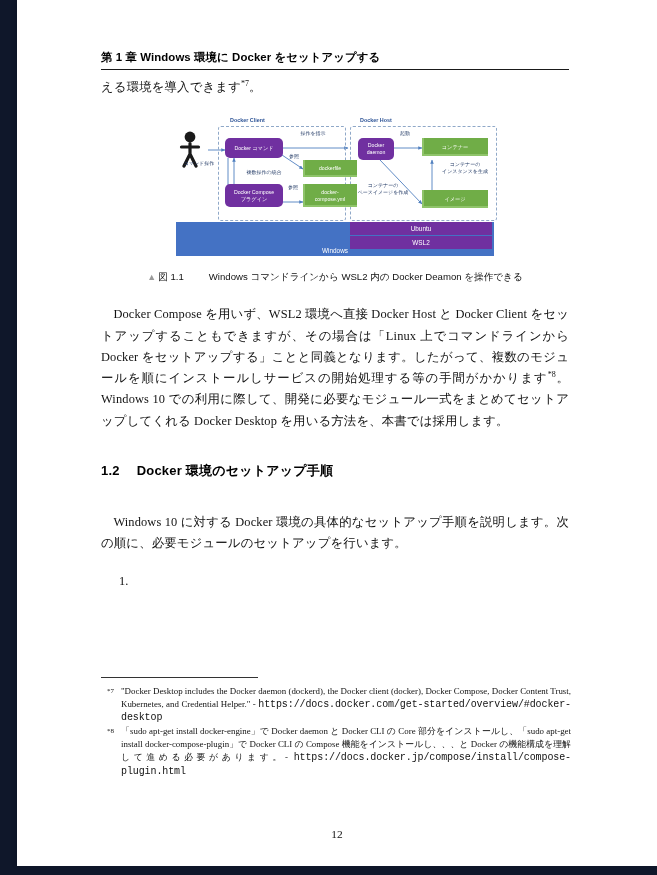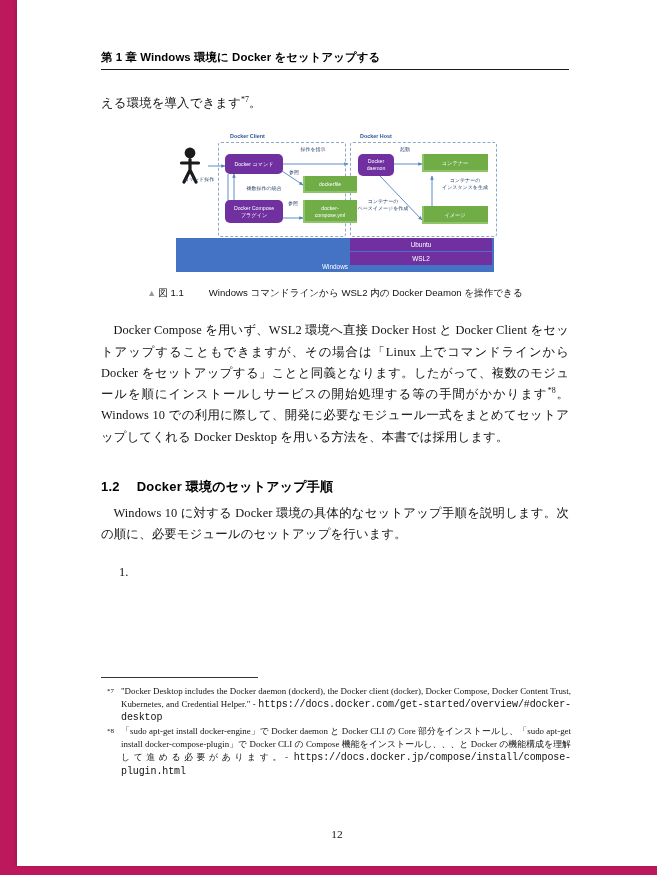--- a/index.html
+++ b/index.html
@@ -7,21 +7,21 @@
     background: #263238;
   }
   body {
     width: 657px; height: 875px;
     overflow: hidden;
     font-family: "Liberation Serif", serif;
   }
   #viewer {
     position: relative;
     width: 657px; height: 875px;
-    background: #be185d;
+    background: #0f172a;
     box-sizing: border-box;
   }
   #page {
     position: absolute;
     left: 17px; top: 0;
     width: 640px; height: 866px;
     background: #ffffff;
     box-shadow: -2px 0 4px rgba(0,0,0,0.12);
     box-sizing: border-box;
     overflow: hidden;
@@ -49,21 +49,21 @@
     font-family: "Liberation Serif", serif;
     font-size: 12.4px;
     line-height: 21.3px;
     color: #111;
     text-align: justify;
     text-justify: inter-character;
     margin: 0;
     letter-spacing: 0.15px;
   }
   .para.indent { text-indent: 1em; }
-  .gap-top-1 { margin-top: 23px; }
+  .gap-top-1 { margin-top: 7px; }
   .gap-top-2 { margin-top: 20px; }
 
   sup.fn {
     font-size: 8px;
     vertical-align: super;
     line-height: 0;
     letter-spacing: 0;
   }
 
   
@@ -318,21 +318,21 @@
           <span class="tri">▲</span><span class="figno">図 1.1</span><span>Windows コマンドラインから WSL2 内の Docker Deamon を操作できる</span>
         </div>
       </div>
 
       <p class="para indent gap-top-2" style="margin-bottom:0;"><span>Docker Compose を用いず、WSL2 環境へ直接 Docker Host と Docker Client をセットアップすることもできますが、その場合は「Linux 上でコマンドラインから Docker をセットアップする」ことと同義となります。したがって、複数のモジュールを順にインストールしサービスの開始処理する等の手間がかかります</span><sup class="fn">*8</sup><span>。Windows 10 での利用に際して、開発に必要なモジュール一式をまとめてセットアップしてくれる Docker Desktop を用いる方法を、本書では採用します。</span></p>
 
       <h2 class="sec-head" style="margin-top:30px;">
         <span class="num">1.2</span><span>Docker 環境のセットアップ手順</span>
       </h2>
 
-      <p class="para indent" style="margin-top:7px;">Windows 10 に対する Docker 環境の具体的なセットアップ手順を説明します。次の順に、必要モジュールのセットアップを行います。</p>
+      <p class="para indent" style="margin-top:32px;">Windows 10 に対する Docker 環境の具体的なセットアップ手順を説明します。次の順に、必要モジュールのセットアップを行います。</p>
 
       <ol class="num-list" style="margin-top:16px;">
         <li>
           <span class="marker">1.</span>
         </li>
       </ol>
     </div>
 
     <div style="position:absolute;left:84px;top:677px;width:470px;">
       <div class="fn-rule"></div>

